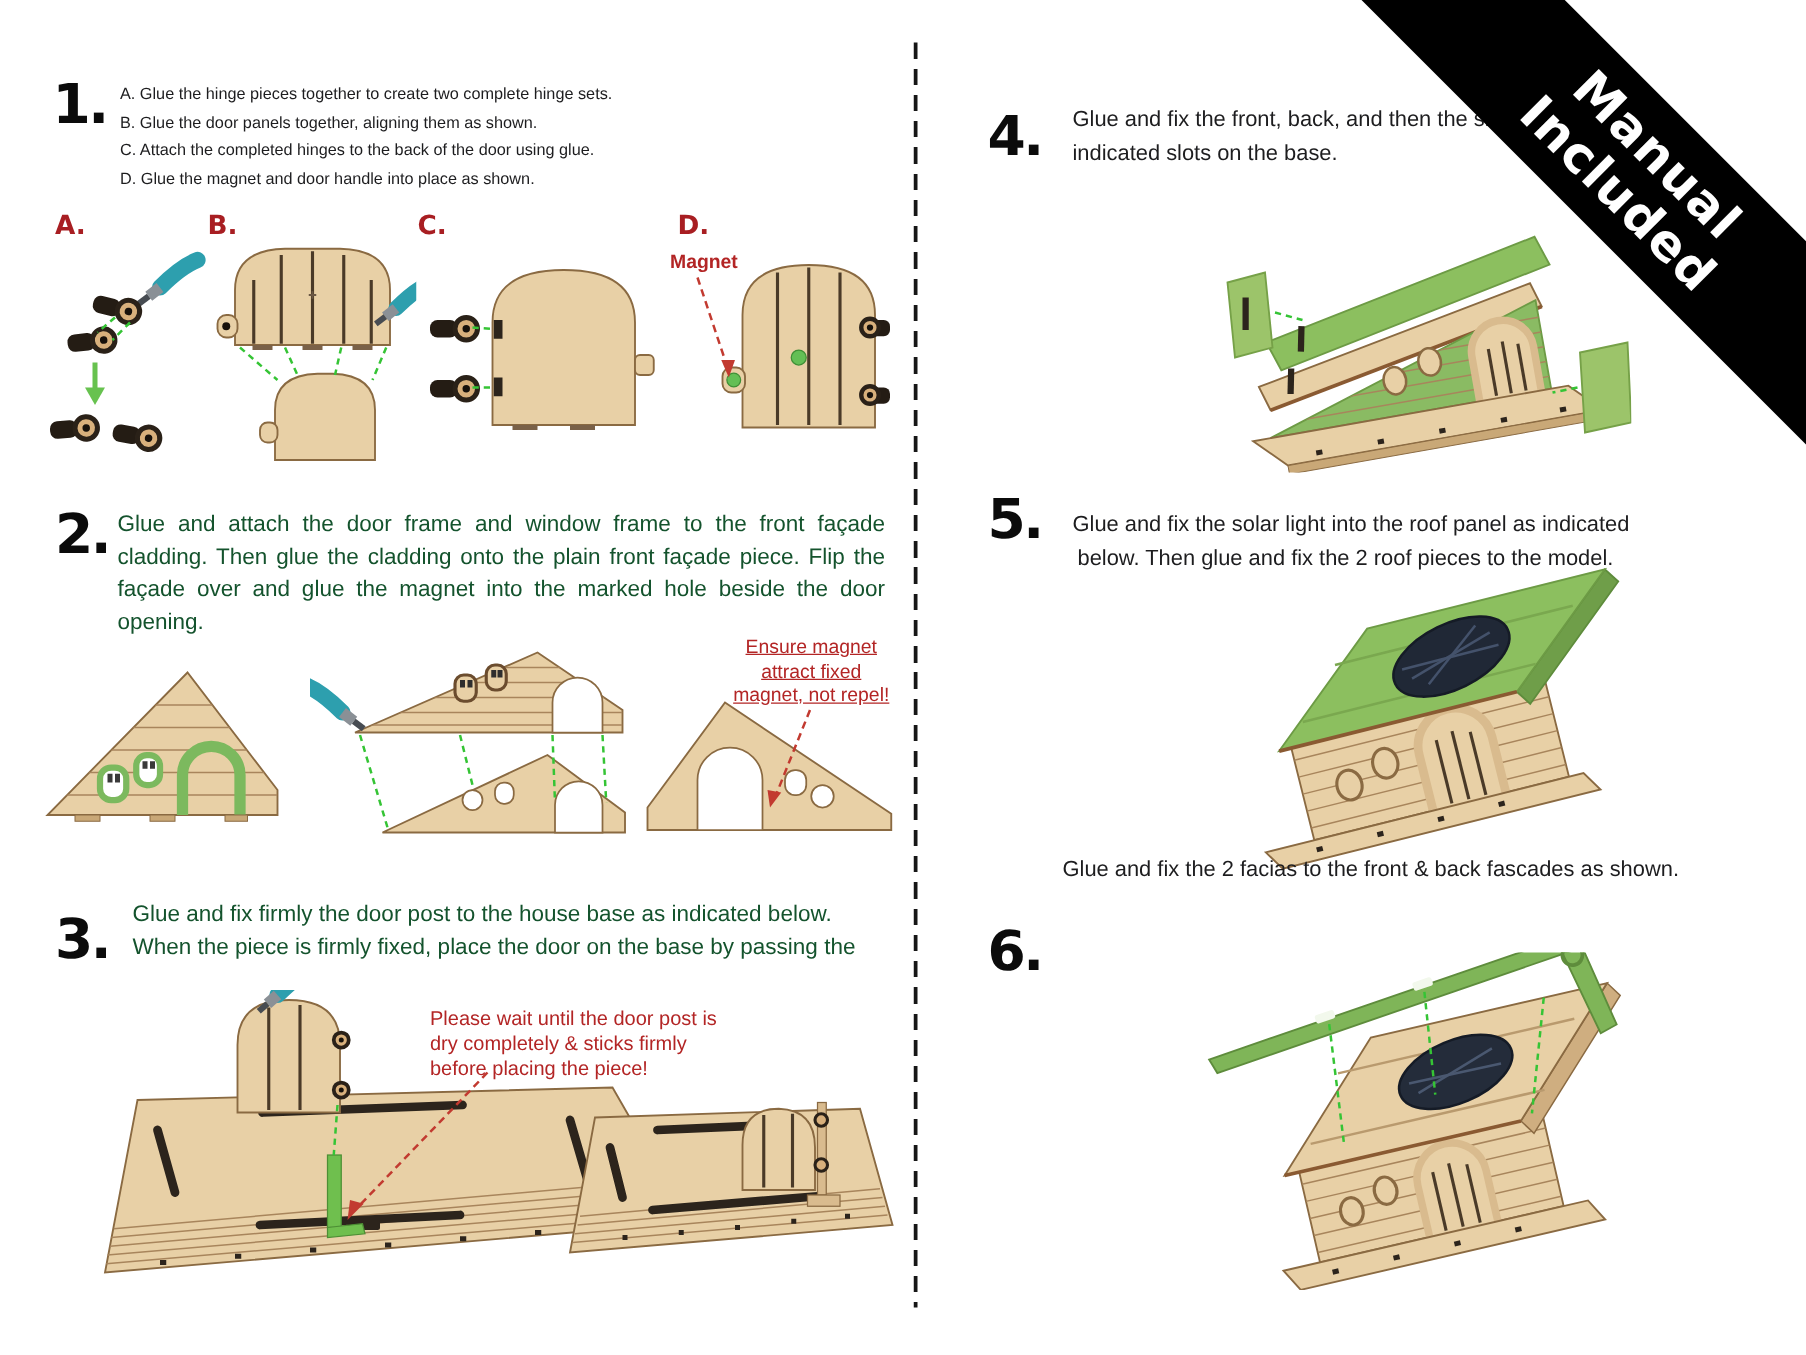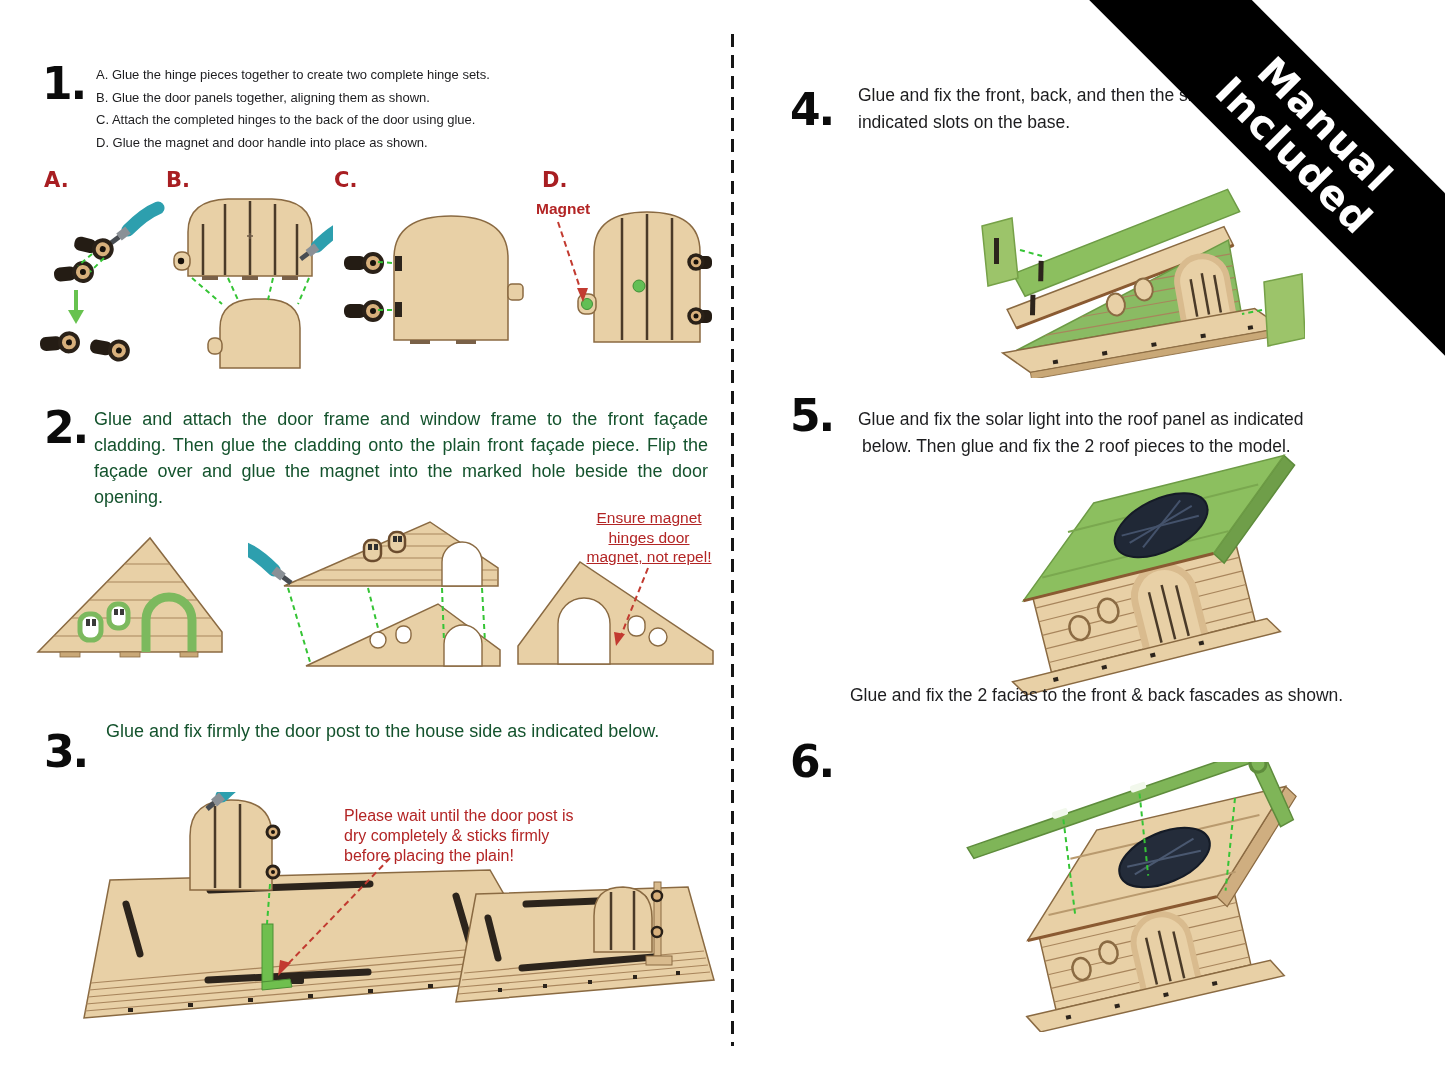--- a/index.html
+++ b/index.html
@@ -199,27 +199,28 @@
   <polygon class="wood" points="10,112 205,112 205,99 72,10 10,94"></polygon>
   <path class="cut" d="M50,112 L50,72 A26,26 0 0 1 102,72 L102,112 Z"></path>
   <rect class="cut" x="120" y="64" width="17" height="20" rx="8"></rect>
   <circle class="cut" cx="150" cy="85" r="9"></circle>
   <line class="rdash" x1="140" y1="16" x2="112" y2="86"></line>
   <polygon points="106,80 117,82 108,94" fill="#c23a30"></polygon>
 </svg>
 
 <div class="abs warn-center" style="left:576px;top:508px;width:146px;text-decoration:underline;">
   <div>Ensure magnet</div>
-  <div>hinges door</div>
+  <div>attract fixed</div>
   <div>magnet, not repel!</div>
 </div>
 
 <div class="abs step-num" style="left:44px;top:726px;">3.</div>
 <div class="abs" style="left:106px;top:718px;width:600px;">
-  <div class="para">Glue and fix firmly the door post to the house side as indicated below.</div>
+  <div class="para">Glue and fix firmly the door post to the house base as indicated below.</div>
+  <div class="para">When the piece is firmly fixed, place the door on the base by passing the</div>
 </div>
 
 <svg class="abs" style="left:60px;top:792px;" width="505" height="250" viewBox="0 0 505 250">
   <polygon class="wood" points="50,88 430,78 492,186 24,226"></polygon>
   <line class="plank" x1="25" y1="219" x2="490" y2="179"></line>
     <line class="plank" x1="26" y1="212" x2="489" y2="172"></line>
   <line class="plank" x1="28" y1="205" x2="487" y2="165"></line>
     <line class="plank" x1="29" y1="198" x2="486" y2="158"></line>
   <line class="plank" x1="31" y1="191" x2="484" y2="151"></line>
   <rect class="slot" x="68" y="216" width="5" height="4"></rect>
@@ -249,21 +250,21 @@
     <path d="M154,11 L147,17" stroke="#474c52" stroke-width="5" fill="none"></path>
   </g>
   <line class="gdash" x1="210" y1="92" x2="207" y2="132"></line>
   <line class="rdash" x1="330" y1="66" x2="226" y2="174"></line>
   <polygon points="220,168 231,171 218,184" fill="#c23a30"></polygon>
 </svg>
 
 <div class="abs warn" style="left:296px;top:806px;width:250px;margin-left:48px;">
   <div>Please wait until the door post is</div>
   <div>dry completely &amp; sticks firmly</div>
-  <div>before placing the plain!</div>
+  <div>before placing the piece!</div>
 </div>
 
 <svg class="abs" style="left:448px;top:860px;" width="280" height="175" viewBox="0 0 280 175">
   <polygon class="wood" points="28,34 240,27 266,120 8,142"></polygon>
   <line class="plank" x1="10" y1="134" x2="262" y2="112"></line>
     <line class="plank" x1="12" y1="127" x2="260" y2="105"></line>
   <line class="plank" x1="14" y1="120" x2="258" y2="98"></line>
     <line class="plank" x1="16" y1="113" x2="256" y2="91"></line>
   <rect class="slot" x="50" y="128" width="4" height="4"></rect>
     <rect class="slot" x="95" y="124" width="4" height="4"></rect>

